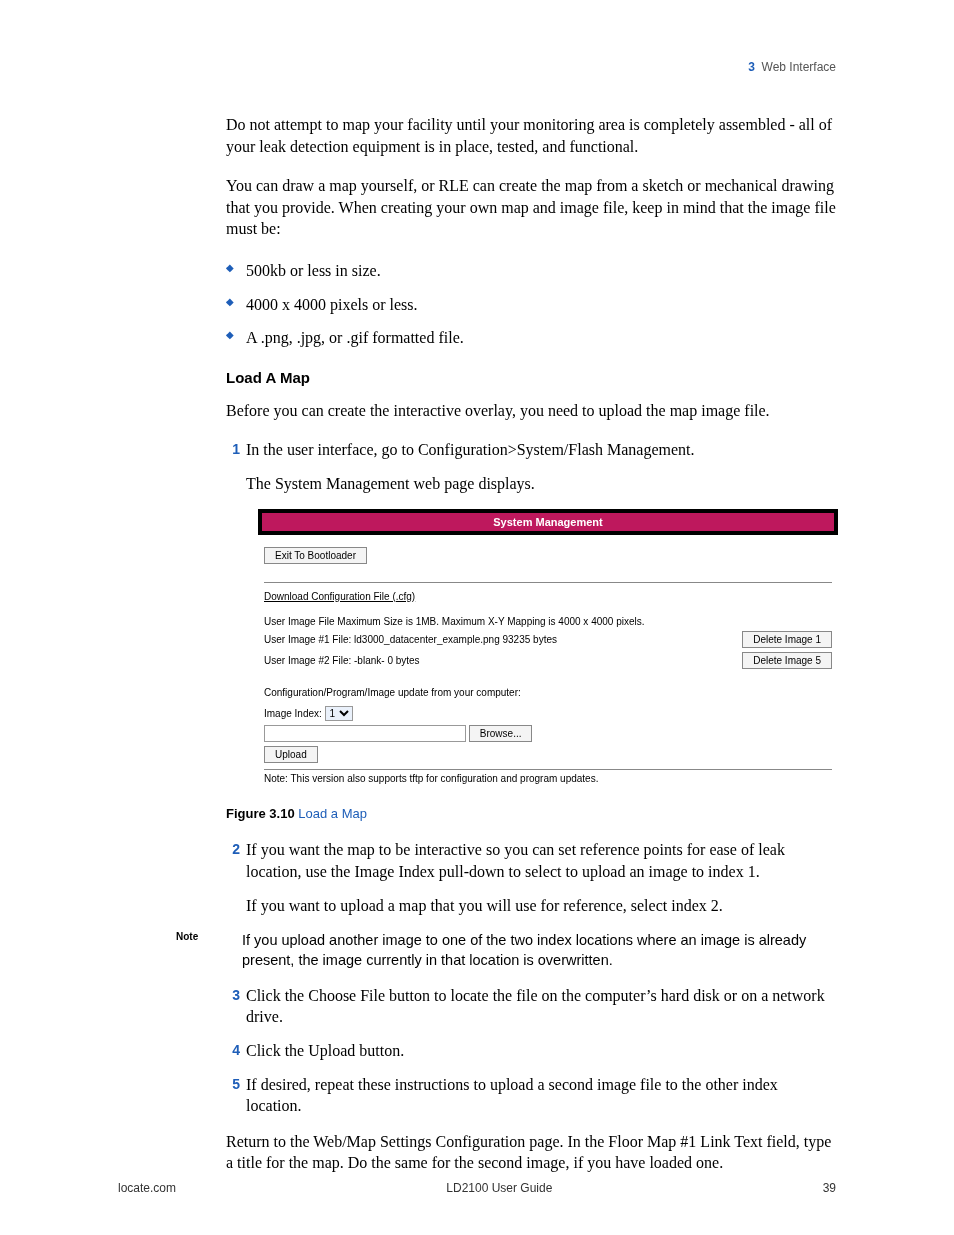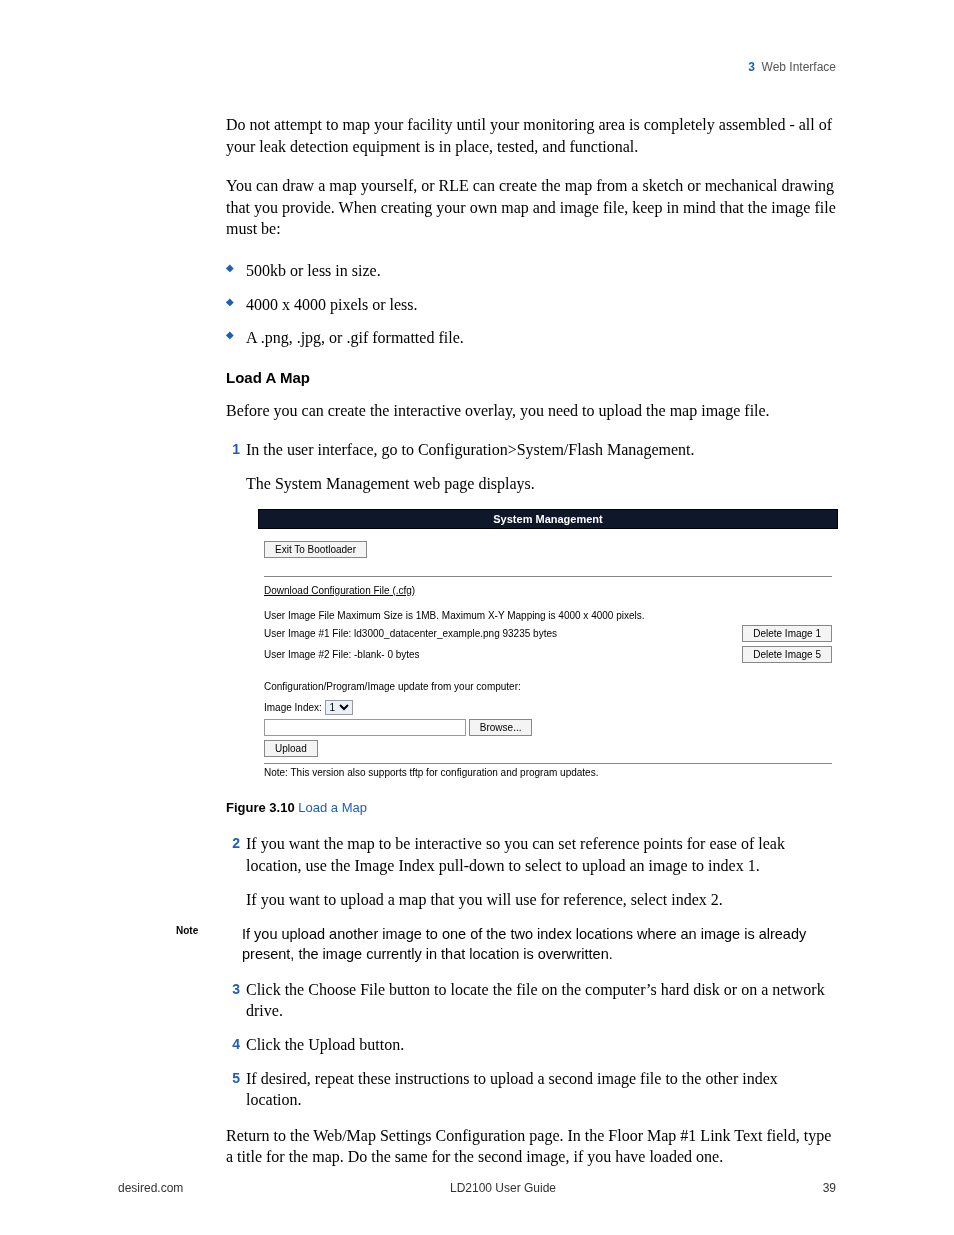--- a/index.html
+++ b/index.html
@@ -103,26 +103,26 @@
   .figure-caption .blue { color: #1E5EB8; }
   
   .sm-figure {
     margin: 0 0 0 140px;
     width: 580px;
     font-family: Arial, Helvetica, sans-serif;
     font-size: 10px;
     color: #000;
   }
   .sm-banner {
-    background: #0f172a;
+    background: #be185d;
     color: #fff;
     text-align: center;
     font-weight: bold;
     height: 18px; line-height: 18px;
-    border: 1px solid #000000;
+    border: 4px solid #000000;
     font-size: 11px;
   }
   .sm-body {
     padding: 12px 6px 4px 6px;
   }
   .sm-btn {
     display: inline-block;
     border: 1px solid #888;
     background: #f4f4f4;
     padding: 2px 10px;
@@ -235,17 +235,17 @@
     <div class="step-text">Click the Upload button.</div>
   </div>
   <div class="step-row">
     <div class="step-num">5</div>
     <div class="step-text">If desired, repeat these instructions to upload a second image file to the other index location.</div>
   </div>
 
   <p class="body-text" style="margin-top:14px;">Return to the Web/Map Settings Configuration page. In the Floor Map #1 Link Text field, type a title for the map. Do the same for the second image, if you have loaded one.</p>
 
   <div class="footer">
-    <span>desired.com</span>
+    <span>locate.com</span>
     <span>LD2100 User Guide</span>
     <span>39</span>
   </div>
 </div>
 
 </body></html>

